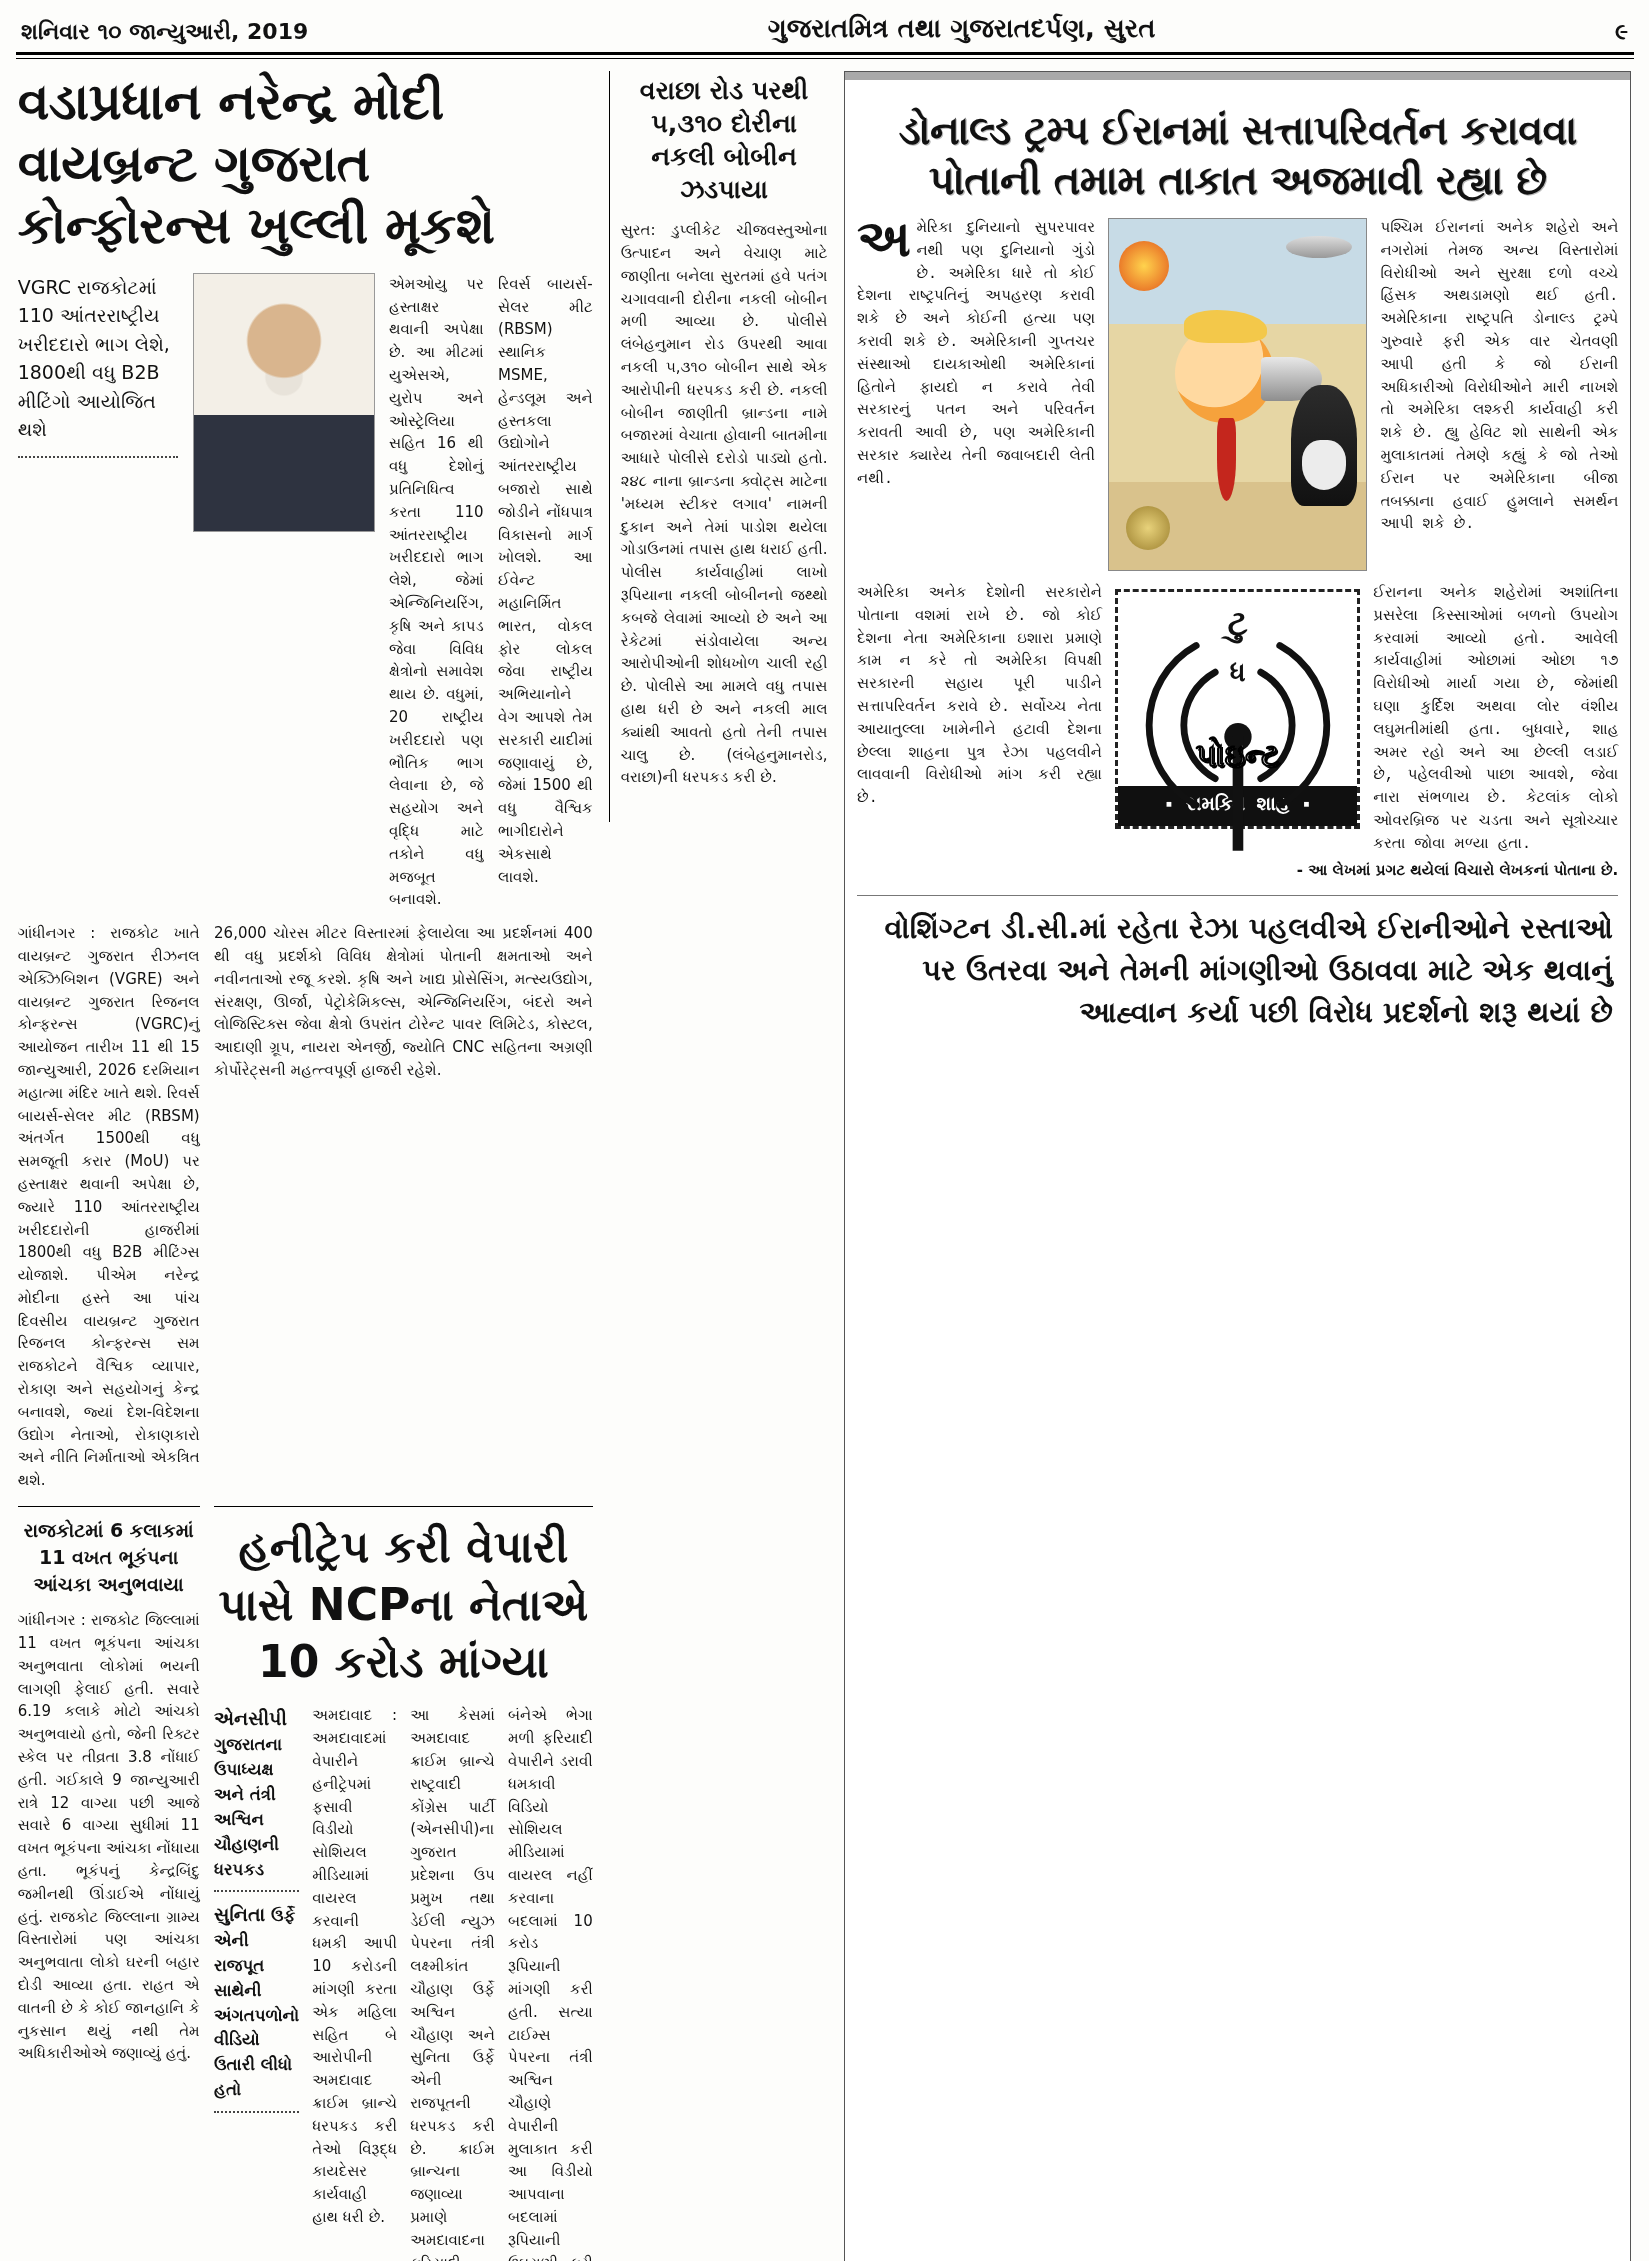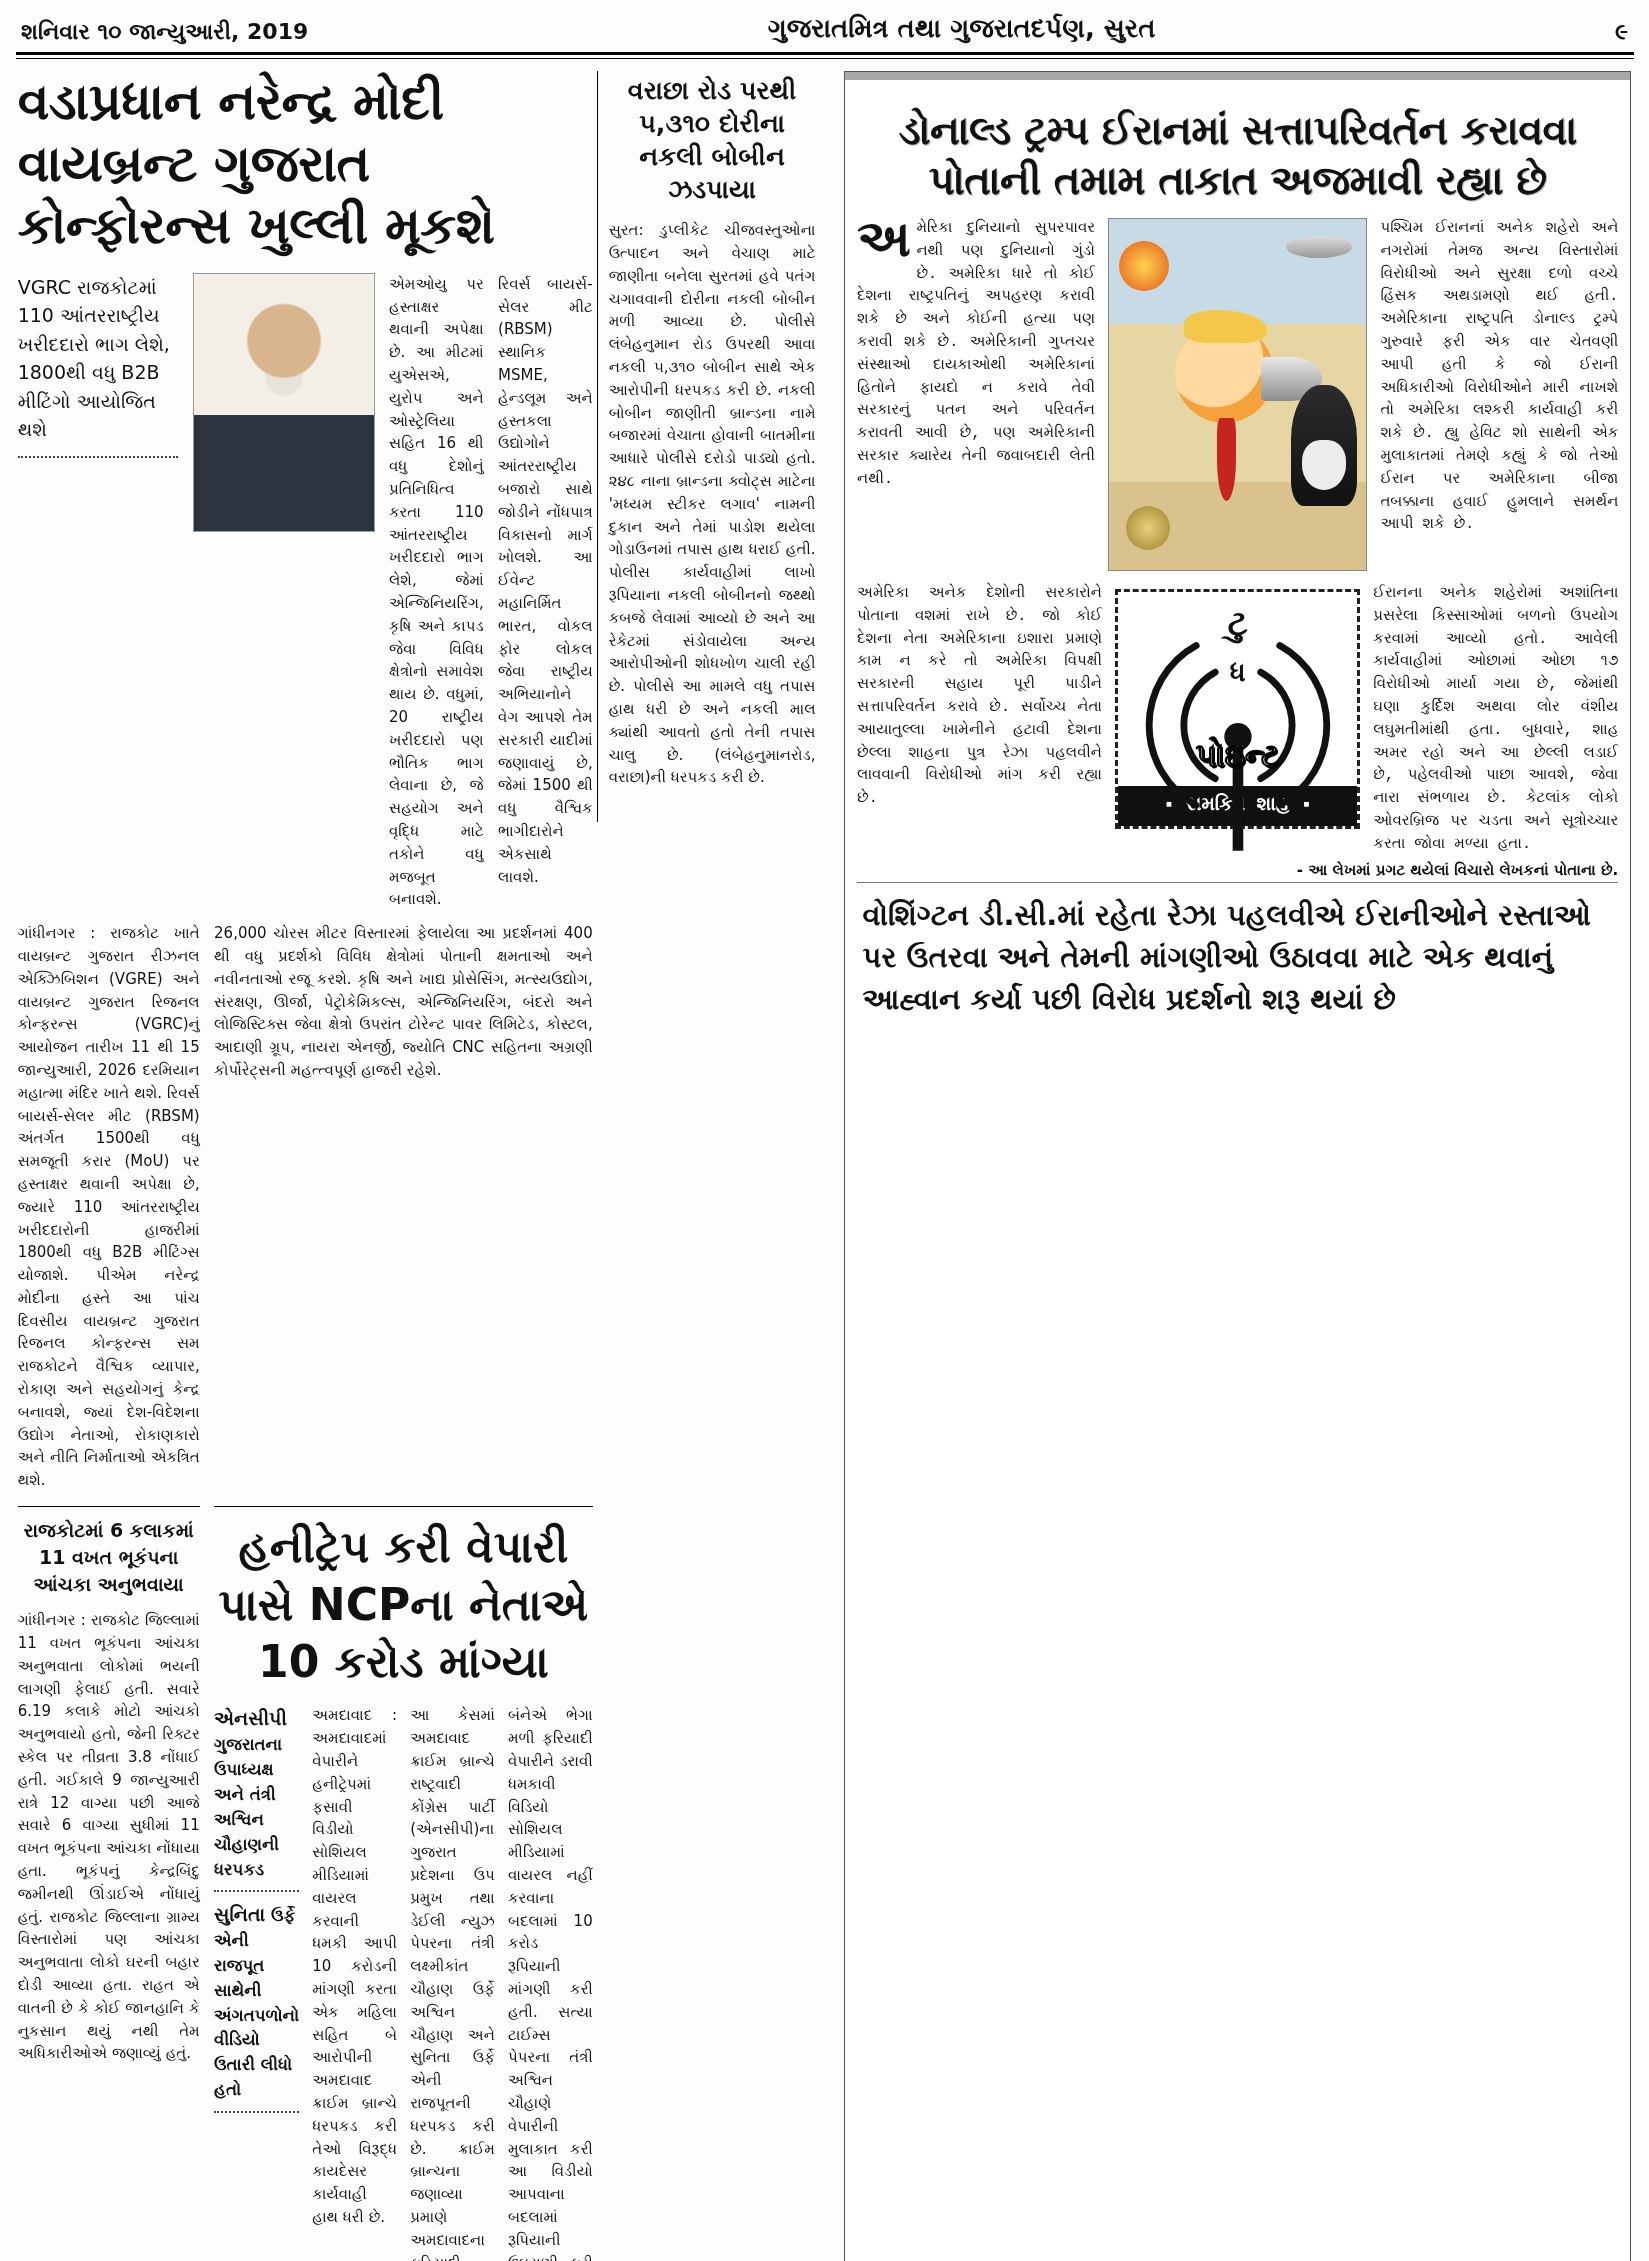--- a/index.html
+++ b/index.html
@@ -16,21 +16,21 @@
   .rule-thin  { border-top:1.7px solid #000; margin-top:2.8px; }
 
   
   .jt { text-align:justify; }
   .body-txt { font-size:15px; line-height:1.52; }
   .dotted-rule { border-top:2.2px dotted #444; margin:7.7px 0; }
 
   
   .top-region { display:flex; gap:14.4px; padding:12px 2.2px 5.5px 2.2px; }
   .left-zone { width:812px; position:relative; padding-right:237px; }
-  .bobbin { position:absolute; top:0; right:12px; width:221px; height:751px; border-left:1.7px solid #000; padding:3.3px 2.2px 3.3px 11px; overflow:hidden; }
+  .bobbin { position:absolute; top:0; right:0; width:221px; height:751px; border-left:1.7px solid #000; padding:3.3px 2.2px 3.3px 11px; overflow:hidden; }
   .bobbin h3 { font-size:25.4px; line-height:1.3; text-align:center; margin-bottom:13.2px; }
 
   .vibrant h1 { font-size:51px; line-height:1.22; font-weight:800; letter-spacing:-0.6px; margin-bottom:15.5px; }
   .v-row { display:flex; gap:14.4px; }
   .v-standfirst { width:177px; font-size:19px; font-weight:normal; line-height:1.5; }
   .v-standfirst .ko { border-bottom:2.2px dotted #444; padding-bottom:12px; }
   .photo-modi { width:182px; height:259px; flex:none; background:
       radial-gradient(circle at 50% 26%, #d9b58e 0 17%, transparent 18%),
       radial-gradient(circle at 50% 40%, #e8e3da 0 10%, transparent 11%),
       linear-gradient(#f3efe7 0 55%, #2e3340 55% 100%);
@@ -61,21 +61,21 @@
   .cartoon .blob { position:absolute; border-radius:50%; }
   .dropcap::first-letter { font-size:3.4em; font-weight:bold; float:left; line-height:.85; padding:3.3px 5.5px 0 0; }
   .ttp-box { border:3.3px dashed #222; padding:8.8px 5.5px 0 5.5px; text-align:center; margin:5.5px 0; }
   .ttp-logo { position:relative; height:182px; }
   .ttp-logo svg { position:absolute; inset:0; }
   .ttp-word1 { font-size:35px; font-weight:800; }
   .ttp-word3 { font-size:32px; font-weight:800; -webkit-text-stroke:1.1px #000; color:#fff; text-shadow:1.7px 1.7px 0 #000; }
   .ttp-band { background:#101010; color:#fff; font-weight:bold; font-size:19px; padding:5.5px 0; margin:3.3px -5.5px 0 -5.5px; }
   .tr-foot-row { display:flex; justify-content:flex-end; margin-top:4.4px; }
   .tr-disc { font-weight:bold; font-size:15px; }
-  .tr-footer { border-top:1.1px solid #777; margin-top:3px; padding:11px 5.5px 3.3px 5.5px; text-align:left; font-size:29px; font-weight:800; line-height:1.45; }
+  .tr-footer { border-top:1.1px solid #777; margin-top:16px; padding:11px 5.5px 3.3px 5.5px; text-align:right; font-size:29px; font-weight:800; line-height:1.45; }
 </style>
 </head>
 <body>
 
 <div class="page">
 
   <div class="p-header">
     <span>શનિવાર ૧૦ જાન્યુઆરી, 2019</span>
     <span class="mast">ગુજરાતમિત્ર તથા ગુજરાતદર્પણ, સુરત</span>
     <span>૯</span>

